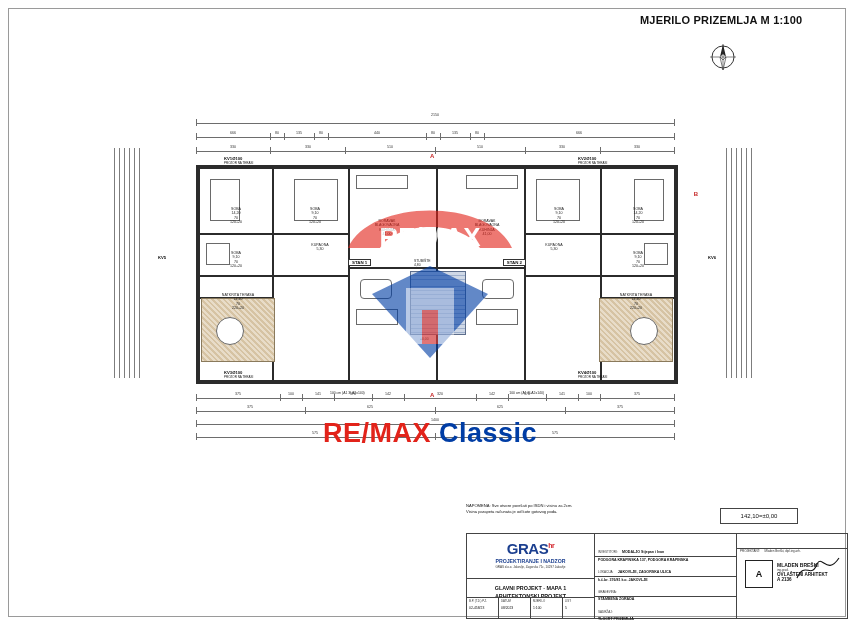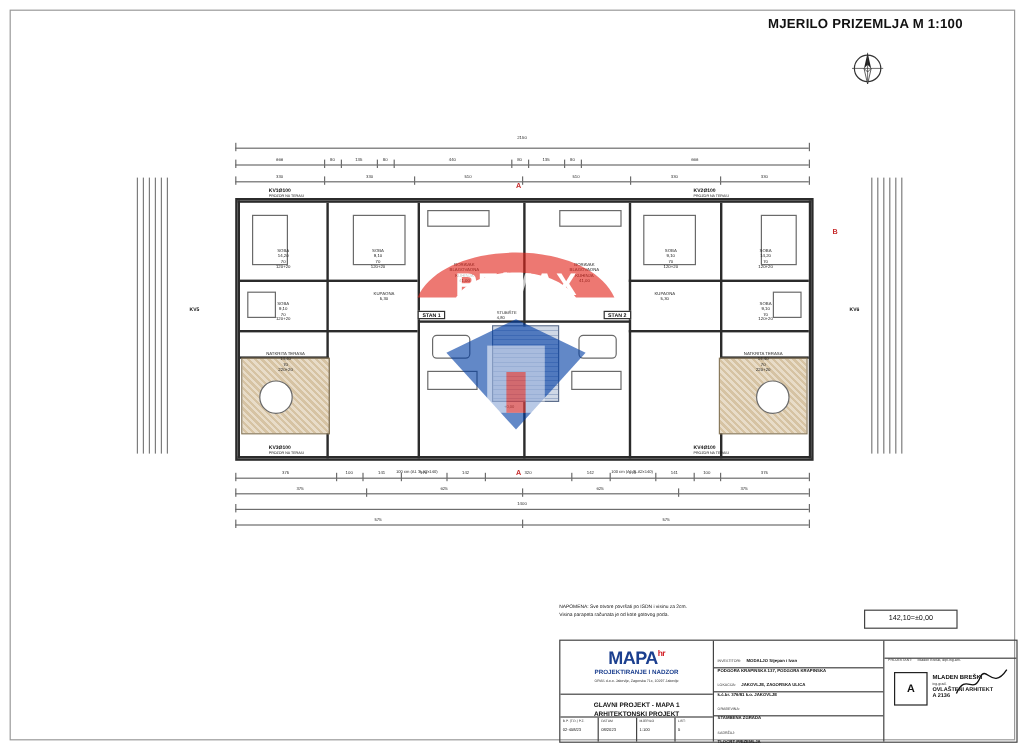--- a/index.html
+++ b/index.html
@@ -327,33 +327,37 @@
   <div class="wm">
     <svg width="200" height="200" viewBox="0 0 200 200">
       <path d="M18 78 C 40 28, 160 28, 182 78 L 150 78 C 132 50, 68 50, 50 78 Z" fill="#e2231a" opacity=".85"></path>
       <path d="M18 78 L 182 78 L 182 92 L 18 92 Z" fill="#ffffff" opacity=".0"></path>
       <polygon points="100,96 158,124 100,188 42,124" fill="#003da5" opacity=".85"></polygon>
       <rect x="76" y="118" width="48" height="56" fill="#ffffff" opacity=".55"></rect>
       <rect x="92" y="140" width="16" height="34" fill="#e2231a" opacity=".8"></rect>
       <text x="100" y="76" text-anchor="middle" font-family="Liberation Sans, sans-serif" font-size="26" font-weight="bold" fill="#ffffff">RE/MAX</text>
     </svg>
   </div>
+  <div class="wm-text">
+    <span class="wm-red">RE/MAX</span>
+    <span class="wm-blue">Classic</span>
+  </div>
 
   <div class="napomena">
     <div>NAPOMENA: Sve otvore površati po ISDN i visinu za 2cm.</div>
     <div>Visina parapeta računata je od kote gotovog poda.</div>
   </div>
 
   <div class="elevbox">142,10=±0,00</div>
 
   <div class="tb">
 
     <div class="tb-col tb-c1">
       <div class="gras">
-        <div class="gras-logo"><span>MAPA</span><span class="hr">hr</span></div>
+        <div class="gras-logo"><span>GRAS</span><span class="hr">hr</span></div>
         <div class="gras-sub">PROJEKTIRANJE I NADZOR</div>
         <div class="gras-addr">GRAS d.o.o. Jakovlje, Zagorska 71c, 10297 Jakovlje</div>
       </div>
       <div class="tb-div" style="top:44px;"></div>
       <div class="proj-title">
         <div>GLAVNI PROJEKT - MAPA 1</div>
         <div>ARHITEKTONSKI PROJEKT</div>
       </div>
       <div class="tb-grid">
         <div class="tb-cell">

